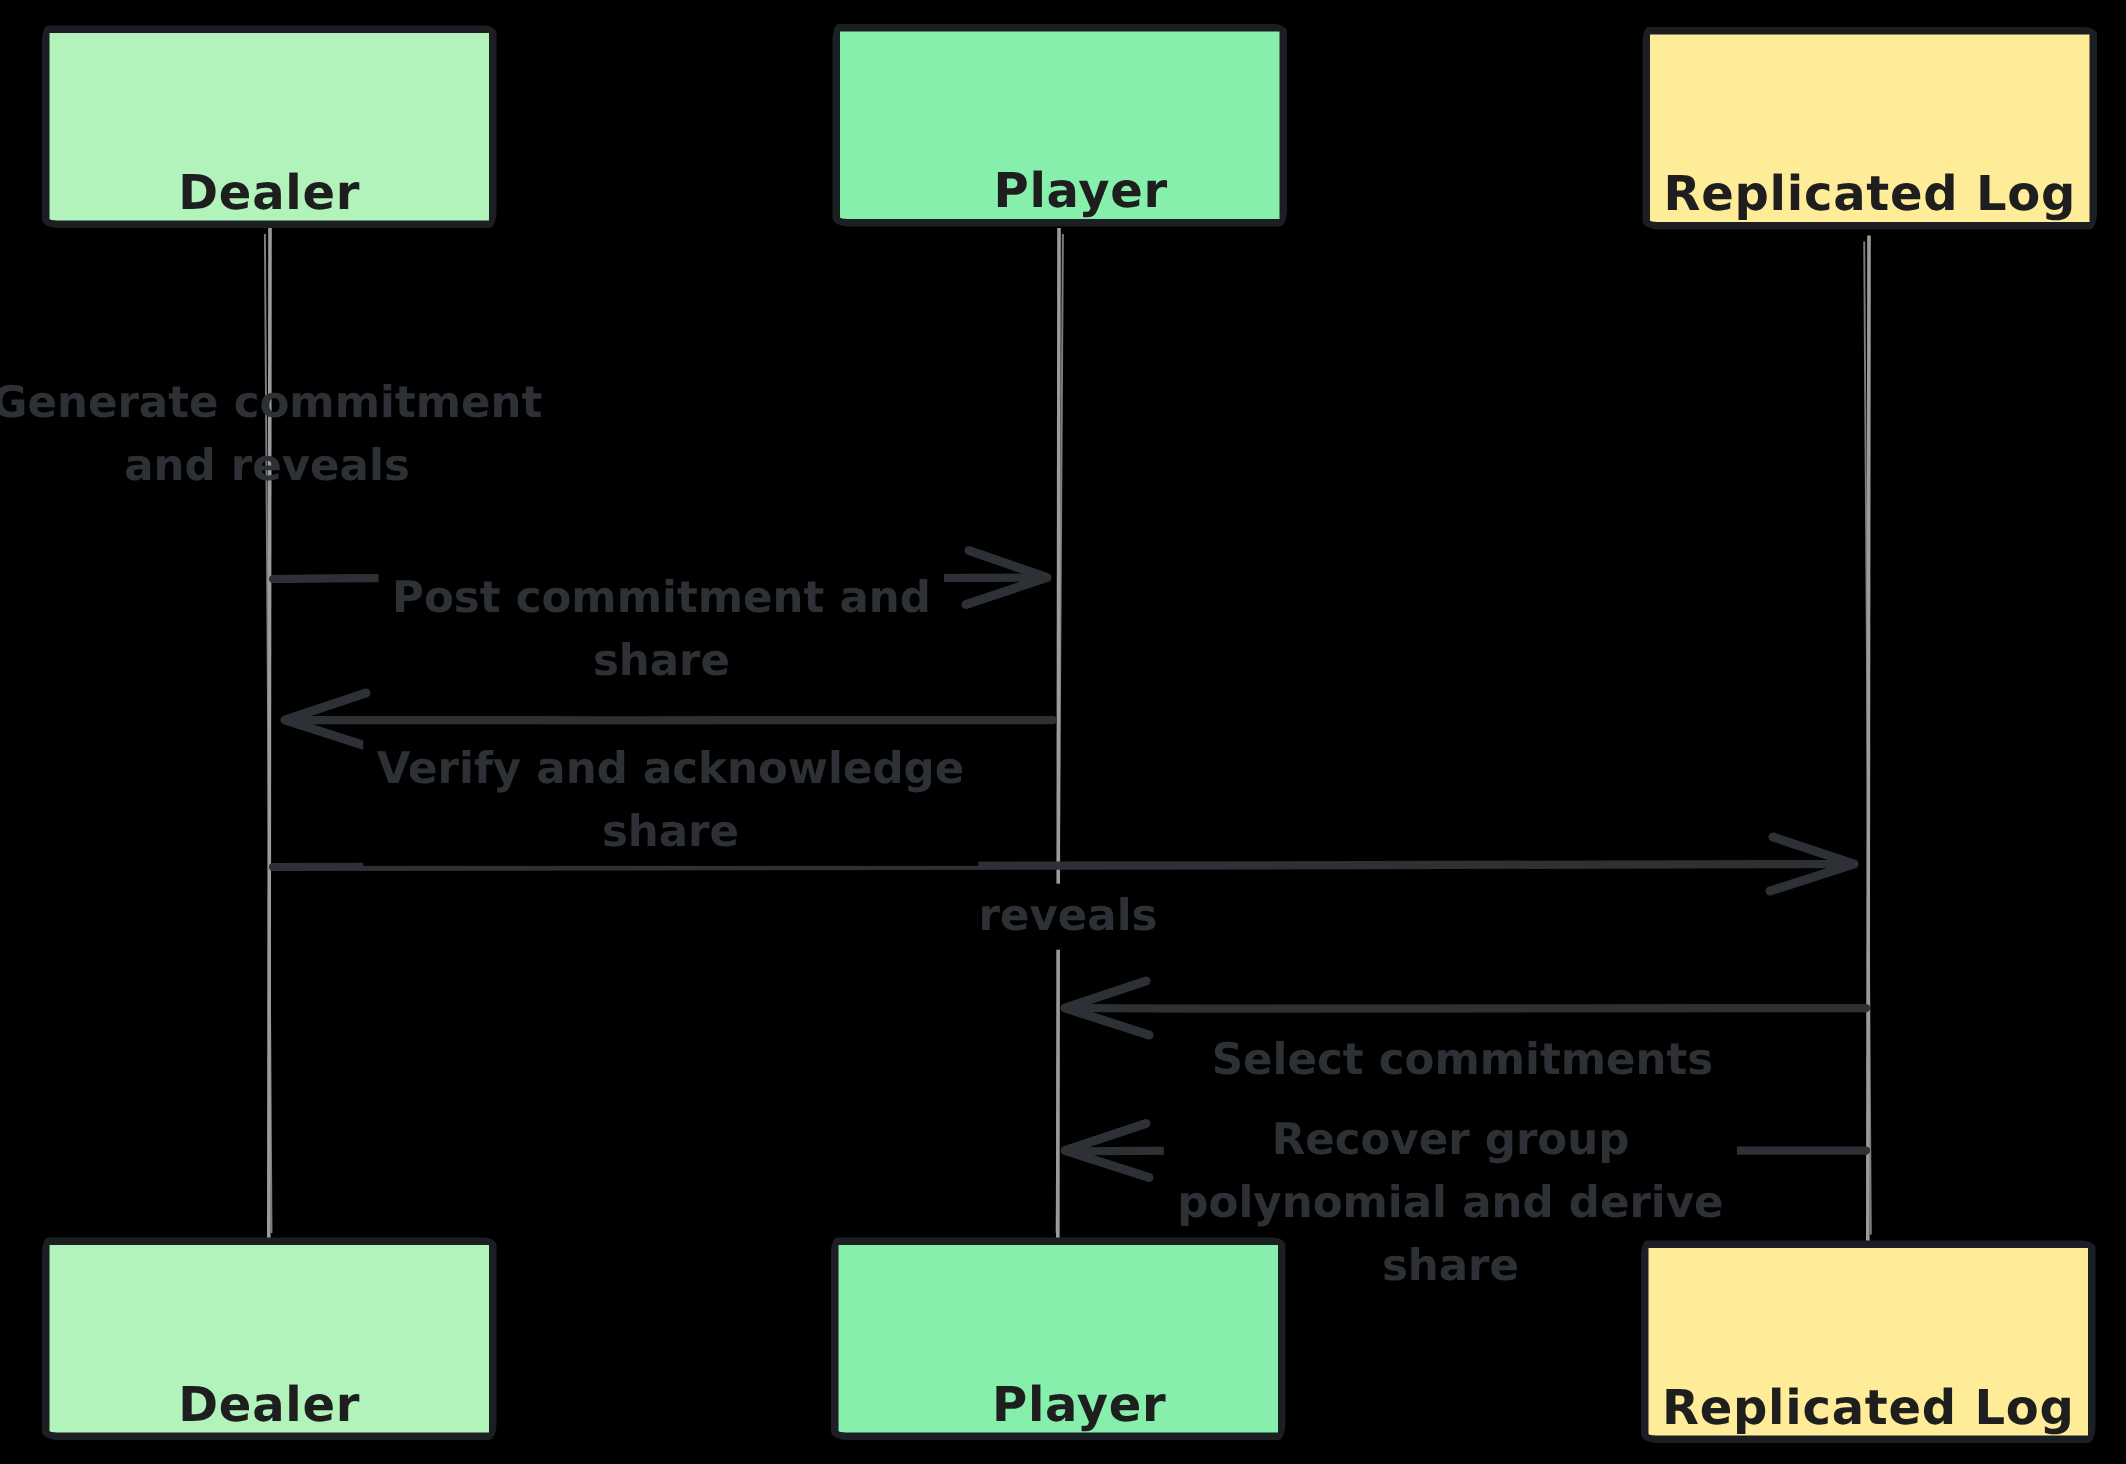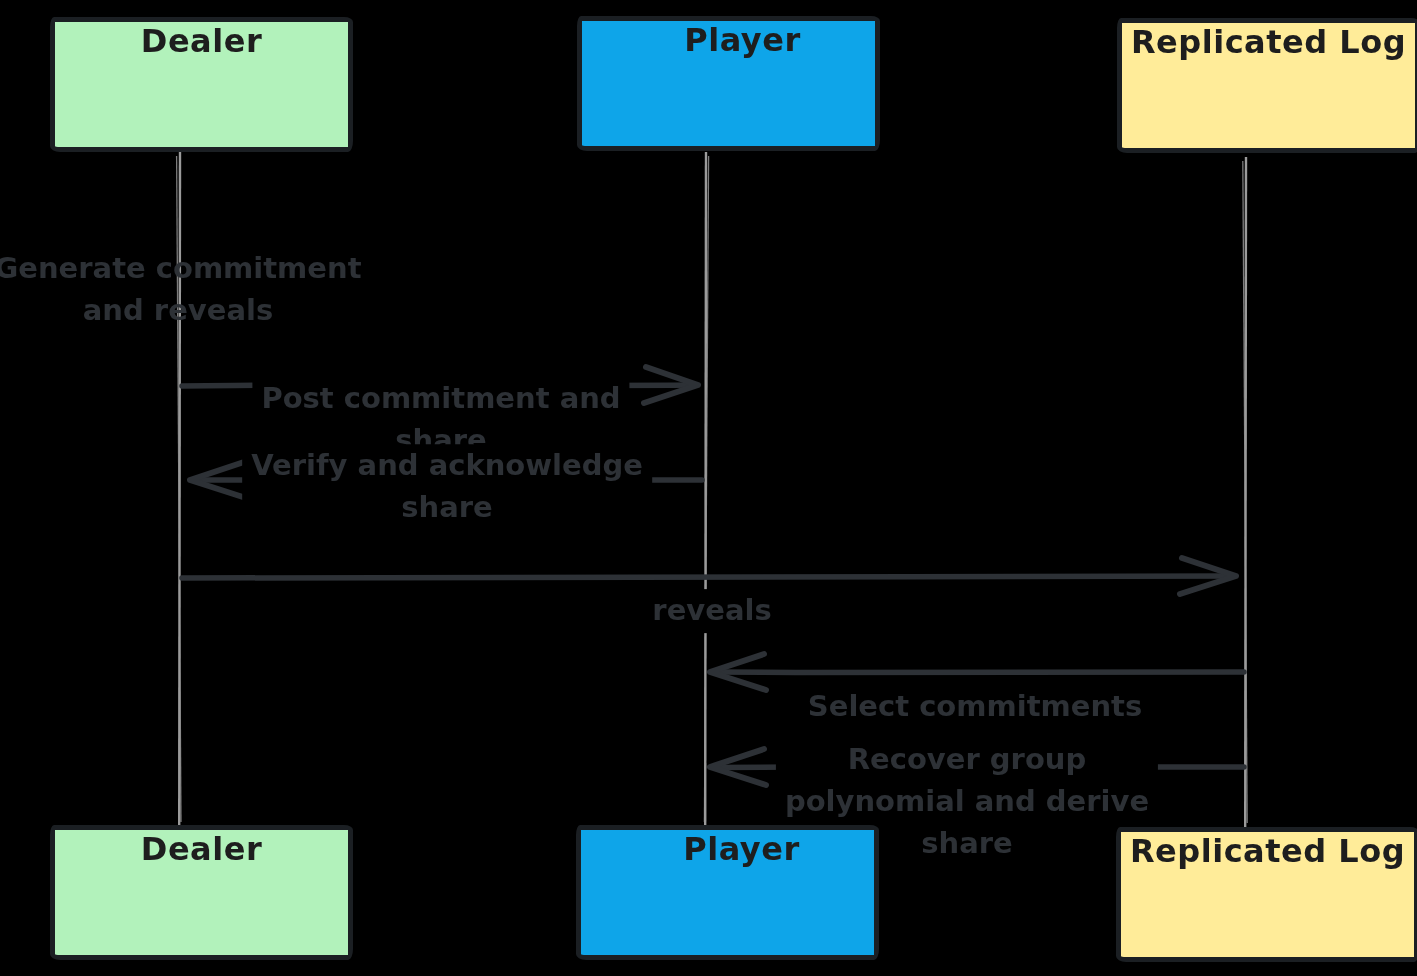--- a/index.html
+++ b/index.html
@@ -10,26 +10,25 @@
     overflow:hidden;
     font-family:"DejaVu Sans", sans-serif;
   }
   
   .actor-box{
     position:absolute;
     width:303px;height:135px;
     box-sizing:border-box;
     border:5px solid #1b1f23;
     border-radius:4px 9px 5px 10px / 10px 5px 11px 6px;
-    display:flex;align-items:flex-start;justify-content:center;
+    display:flex;align-items:flex-end;justify-content:center;
     z-index:4;
-    margin-left:22px;
   }
   .fill-green{background:#b2f2bb;}
-  .fill-blue{background:#0ea5e9;padding-left:28px;}
+  .fill-blue{background:#86efac;padding-left:28px;}
   .fill-yellow{background:#ffec99;}
   .actor-label{
     font-size:32px;font-weight:600;color:#1e1e1e;
     letter-spacing:0.5px;white-space:nowrap;
   }
   
   .lifeline{position:absolute;z-index:1;}
   .lifeline line{stroke:#9b9b9b;}
   
   .arrow{position:absolute;z-index:2;}
@@ -102,21 +101,21 @@
   </svg>
   <div class="msg-label" style="left:441px;top:384px">
     <span class="msg-line">Post commitment and</span>
     <span class="msg-line">share</span>
   </div>
 
   <svg class="arrow" style="left:182px;top:455px" width="526" height="50">
     <path class="astroke" d="M520 25 C 380 23.5, 170 26.5, 10 25"></path>
     <polyline class="astroke ahead" points="62,7 8,25 64,43"></polyline>
   </svg>
-  <div class="msg-label" style="left:447px;top:451px">
+  <div class="msg-label" style="left:447px;top:498px">
     <span class="msg-line">Verify and acknowledge</span>
     <span class="msg-line">share</span>
   </div>
 
   <svg class="arrow" style="left:178px;top:551px" width="1068" height="50">
     <path class="astroke" d="M4 27 C 300 24, 700 27, 1056 25"></path>
     <polyline class="astroke ahead" points="1004,7 1058,25 1002,43"></polyline>
   </svg>
   <div class="msg-label" style="left:712px;top:575px">
     <span class="msg-line">reveals</span>

